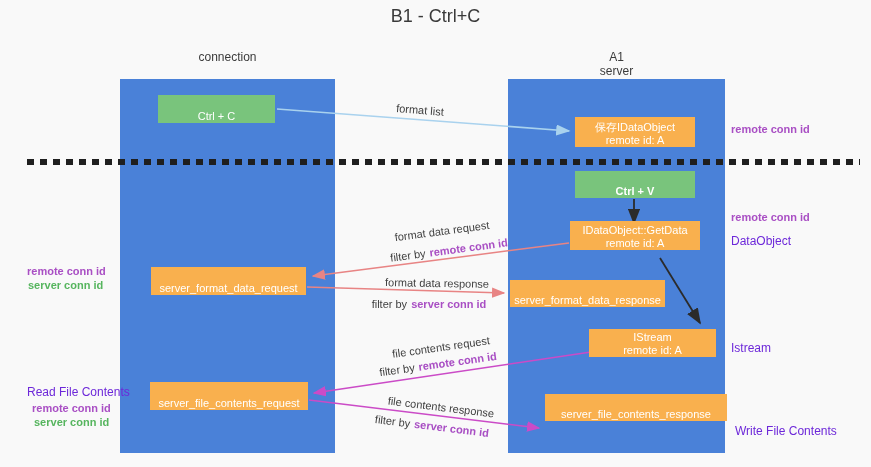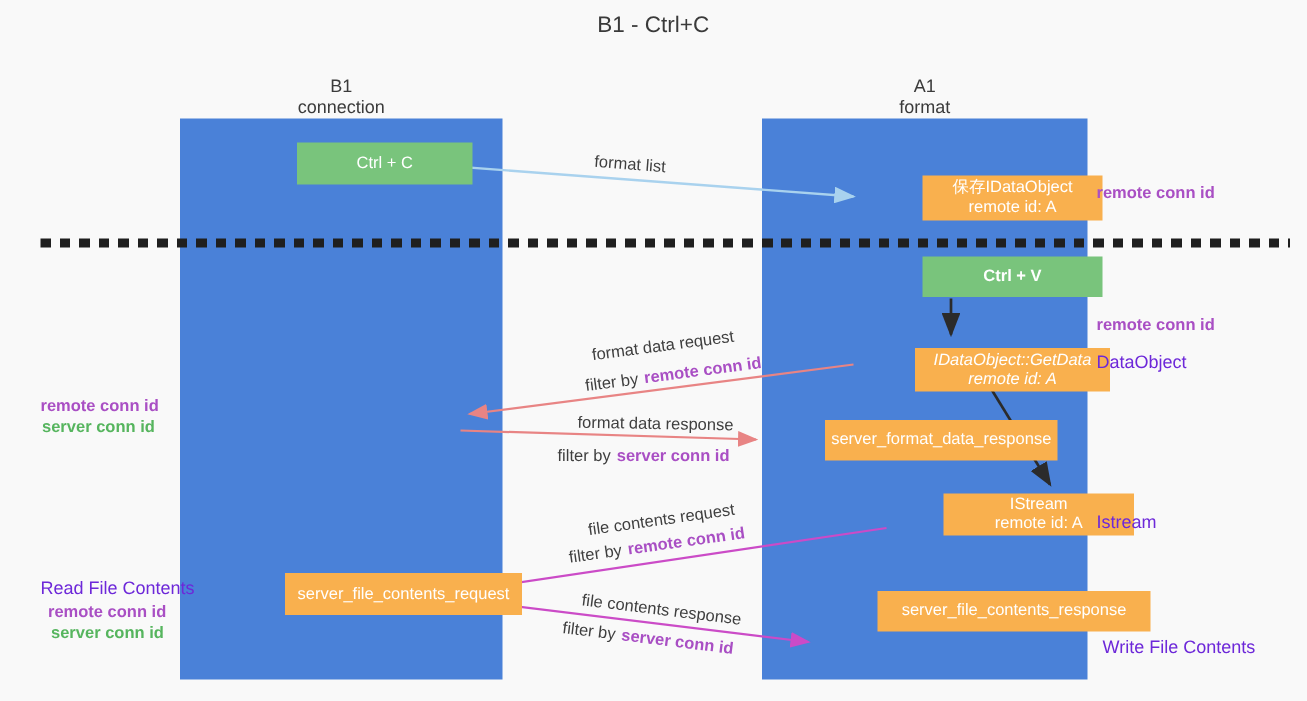--- a/index.html
+++ b/index.html
@@ -1,48 +1,47 @@
 <!DOCTYPE html>
 <html><head>
 <meta charset="utf-8">
 <style>
   html,body{margin:0;padding:0;background:#f9f9f9;font-family:"Liberation Sans","DejaVu Sans",sans-serif;}
   #stage{position:relative;width:871px;height:467px;background:#f9f9f9;overflow:hidden;}
   .col{position:absolute;top:79px;height:374px;background:#4a81d8;}
   .col-header{position:absolute;top:50px;text-align:center;font-size:12px;color:#3b3b3b;line-height:14px;}
-  .title{position:absolute;top:7px;left:0;right:0;text-align:center;font-size:15px;color:#3a3a3a;line-height:19px;}
+  .title{position:absolute;top:7px;left:0;right:0;text-align:center;font-size:18px;color:#3a3a3a;line-height:19px;}
   .dash-line{position:absolute;left:27px;top:159px;width:833px;height:6px;
     background:repeating-linear-gradient(90deg,#1f1f1f 0 7px,transparent 7px 13px);}
-  .box{position:absolute;display:flex;flex-direction:column;align-items:center;justify-content:center;
-    color:#fff;font-size:11px;line-height:13px;text-align:center;margin-left:40px;}
+  .box{position:absolute;display:flex;flex-direction:column;align-items:center;justify-content:flex-end;
+    color:#fff;font-size:11px;line-height:13px;text-align:center;}
   .box.orange{background:#f9b04e;}
   .box.green{background:#79c47c;}
   .flow-label{position:absolute;font-size:11px;color:#3f3f3f;white-space:nowrap;transform-origin:center;}
   .side-label{position:absolute;font-size:12px;color:#6d28d9;white-space:nowrap;}
   .purple{color:#a94fc4;font-weight:bold;}
   .green-txt{color:#56b55e;font-weight:bold;}
   .colored-part{margin-left:4px;}
   svg.overlay{position:absolute;left:0;top:0;pointer-events:none;}
 </style>
 </head>
 <body>
 
 <div id="stage">
 
   <div class="title">
     <div>B1 - Ctrl+C</div>
   </div>
 
   <div class="col-header" style="left:120px;width:215px;">
-    <div>B1</div>
     <div>connection</div>
   </div>
   <div class="col-header" style="left:508px;width:217px;">
     <div>A1</div>
-    <div>format</div>
+    <div>server</div>
   </div>
 
   <div class="col" style="left:120px;width:215px;"></div>
   <div class="col" style="left:508px;width:217px;"></div>
 
   <div class="dash-line"></div>
 
   <svg class="overlay" width="871" height="467" viewBox="0 0 871 467">
     <defs>
       <marker id="m-blue" markerWidth="9" markerHeight="7" refX="8" refY="3.5" orient="auto">
@@ -73,25 +72,28 @@
 
   <div class="box orange" style="left:575px;top:117px;width:120px;height:30px;">
     <div>保存IDataObject</div>
     <div>remote id: A</div>
   </div>
 
   <div class="box green" style="left:575px;top:171px;width:120px;height:27px;font-weight:bold;">
     <div>Ctrl + V</div>
   </div>
 
-  <div class="box orange" style="left:570px;top:232px;width:130px;height:29px;font-style:italic;">
+  <div class="box orange" style="left:570px;top:221px;width:130px;height:29px;">
     <div>IDataObject::GetData</div>
     <div>remote id: A</div>
   </div>
 
+  <div class="box orange" style="left:151px;top:267px;width:155px;height:28px;">
+    <div>server_format_data_request</div>
+  </div>
 
   <div class="box orange" style="left:510px;top:280px;width:155px;height:27px;">
     <div>server_format_data_response</div>
   </div>
 
   <div class="box orange" style="left:589px;top:329px;width:127px;height:28px;">
     <div>IStream</div>
     <div>remote id: A</div>
   </div>
 

